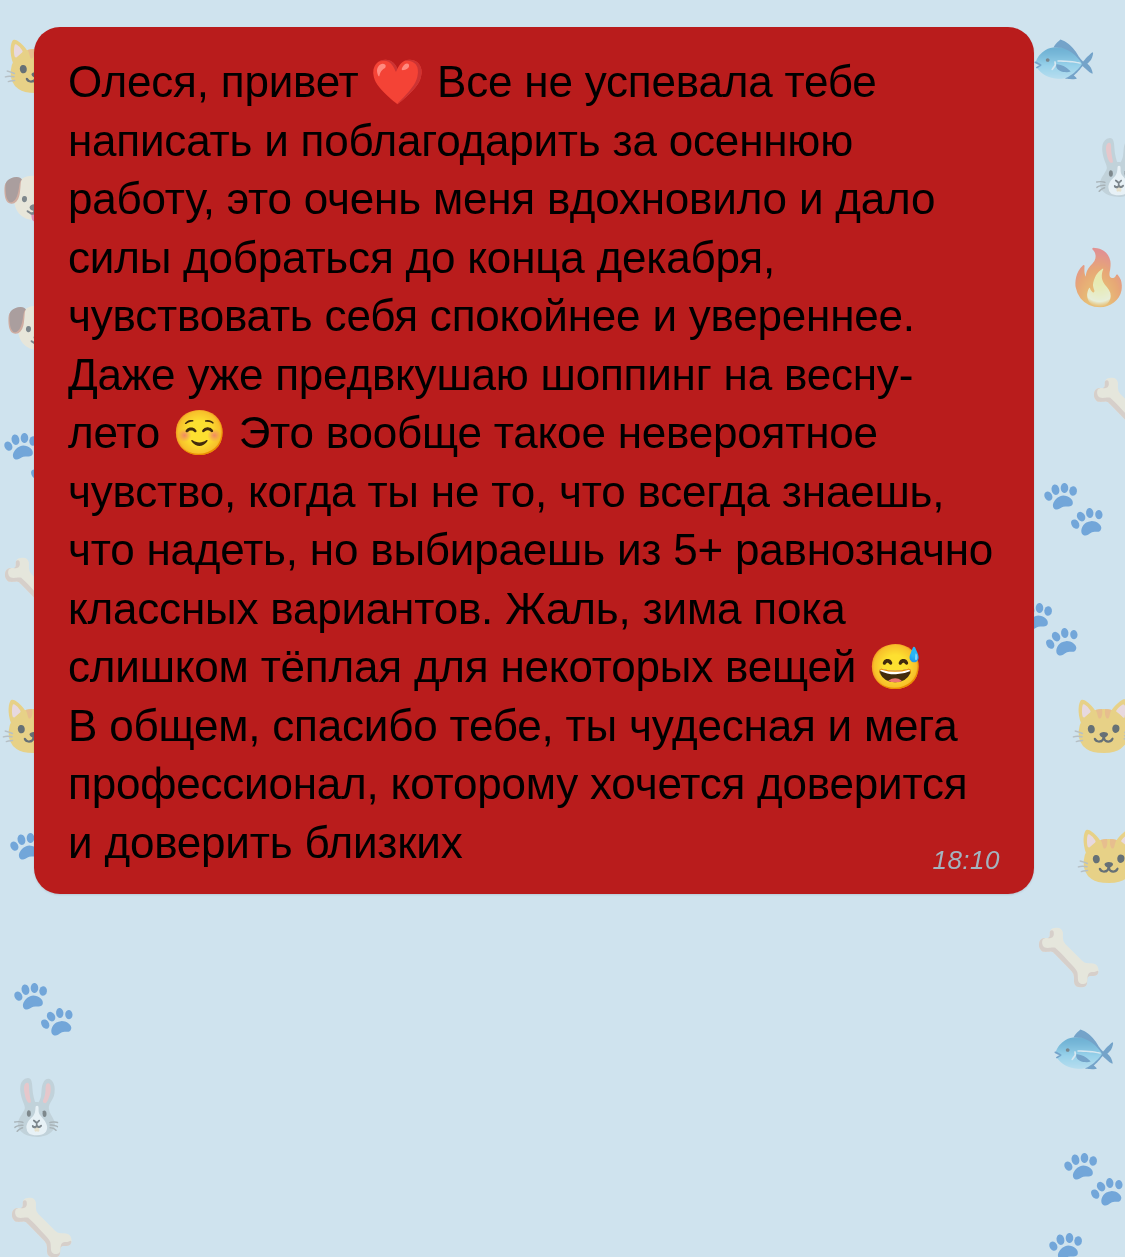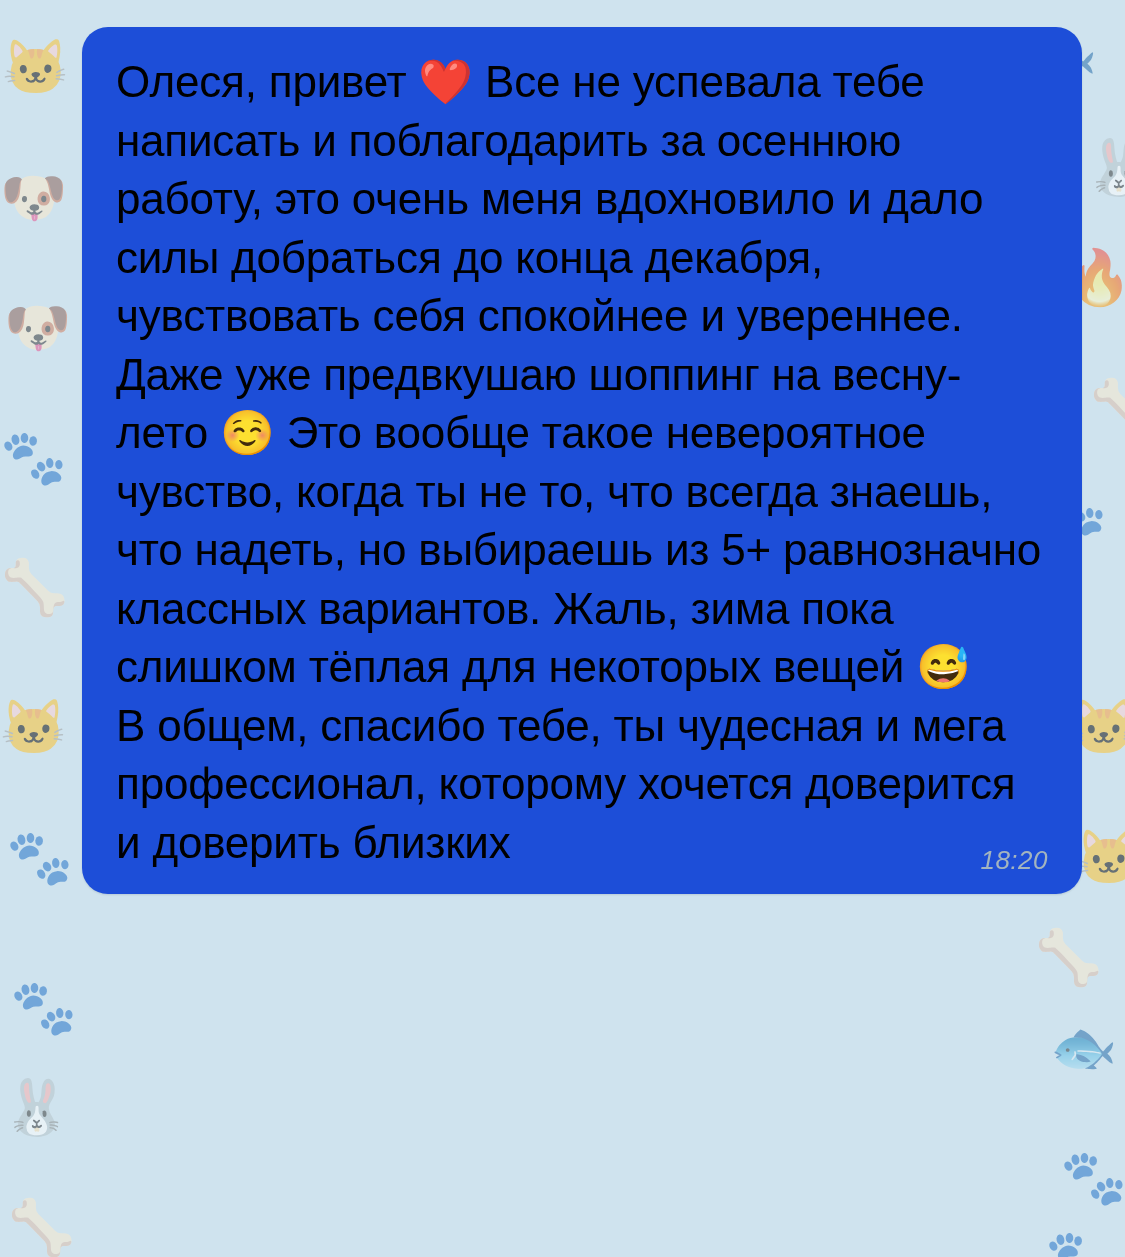--- a/index.html
+++ b/index.html
@@ -34,27 +34,26 @@
   
   #bubble-wrap {
     position: absolute;
     left: 34px;
     top: 27px;
     width: 1000px;
     min-height: 1205px;
   }
   .bubble {
     position: relative;
-    background: #1d4ed8;
+    background: #b91c1c;
     border-radius: 26px;
     box-shadow: 0 1px 2px rgba(16, 35, 47, 0.12);
     padding: 26px 32px 22px 34px;
     box-sizing: border-box;
     width: 1000px;
-    margin-left: 48px;
   }
   .msg-text {
     font-size: 44px;
     line-height: 1.33;
     color: #000000;
     white-space: pre-wrap;
     word-wrap: break-word;
     letter-spacing: -0.2px;
   }
   .meta {
@@ -92,15 +91,15 @@
     <span class="doodle" style="left: 0px; top: 430px;">🐾</span>
     <span class="doodle" style="left: 1075px; top: 830px;">🐱</span>
     <span class="doodle" style="left: 8px; top: 1200px;">🦴</span>
     <span class="doodle" style="left: 1045px; top: 1230px;">🐾</span>
   </div>
 
 <div id="bubble-wrap">
   <div class="bubble">
     <div class="msg-text">Олеся, привет ❤️ Все не успевала тебе написать и поблагодарить за осеннюю работу, это очень меня вдохновило и дало силы добраться до конца декабря, чувствовать себя спокойнее и увереннее. Даже уже предвкушаю шоппинг на весну-лето ☺️ Это вообще такое невероятное чувство, когда ты не то, что всегда знаешь, что надеть, но выбираешь из 5+ равнозначно классных вариантов. Жаль, зима пока слишком тёплая для некоторых вещей 😅
 В общем, спасибо тебе, ты чудесная и мега профессионал, которому хочется доверится и доверить близких</div>
-    <div class="meta">18:20</div>
+    <div class="meta">18:10</div>
   </div>
 </div>
 
 </body></html>

